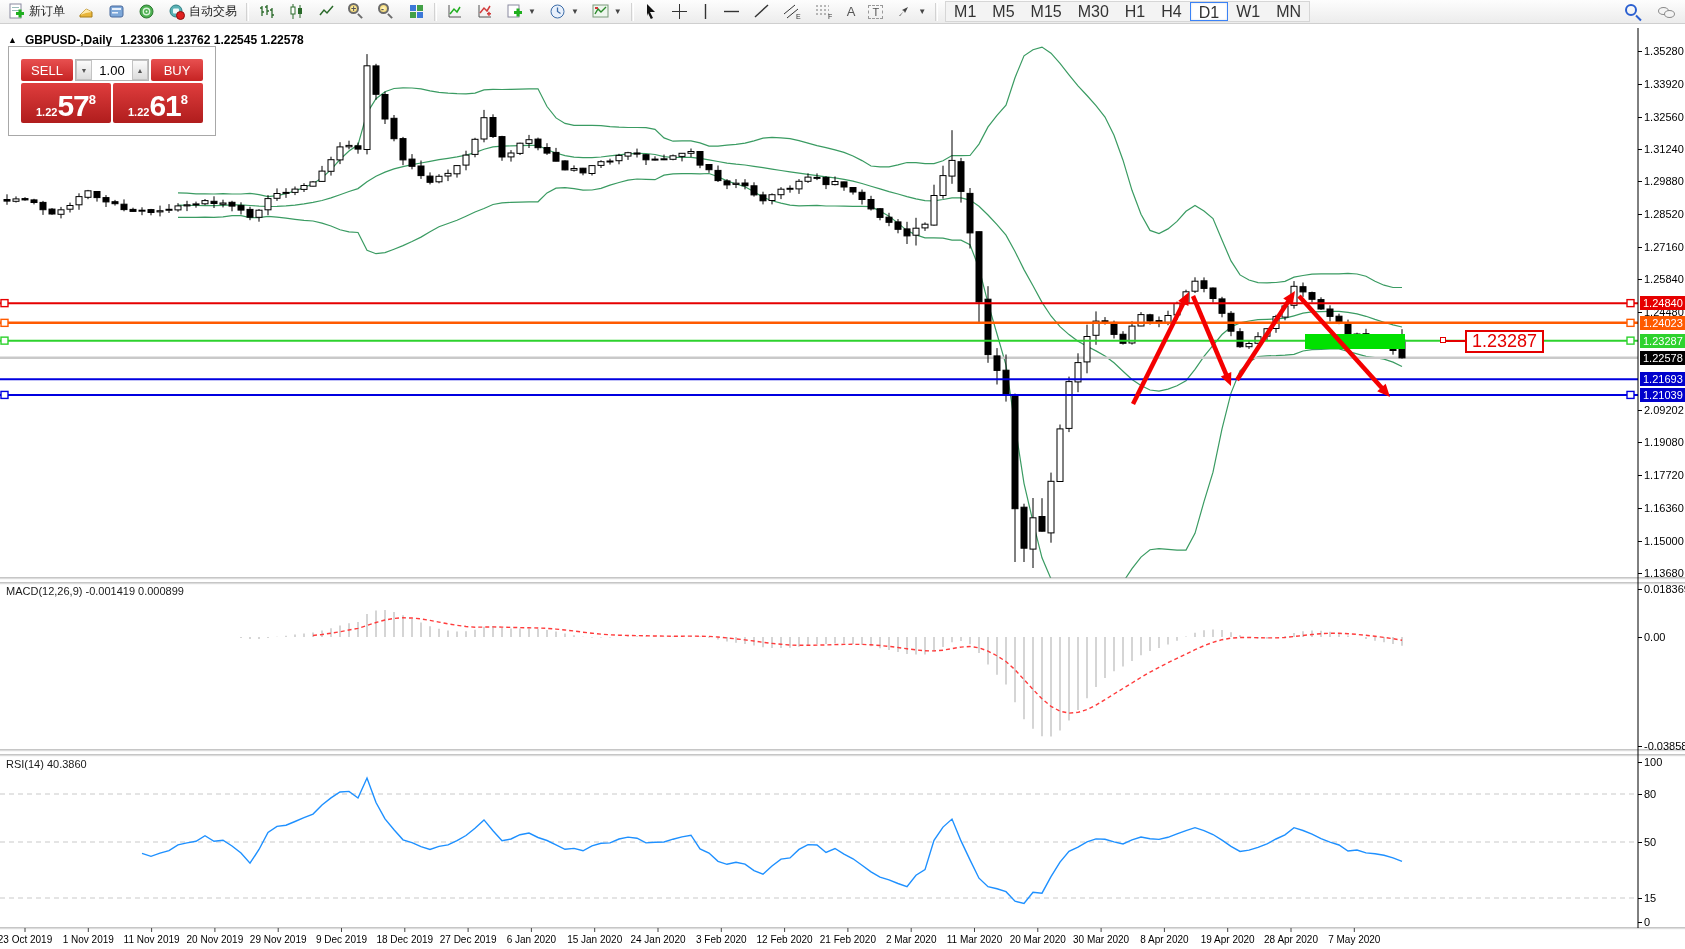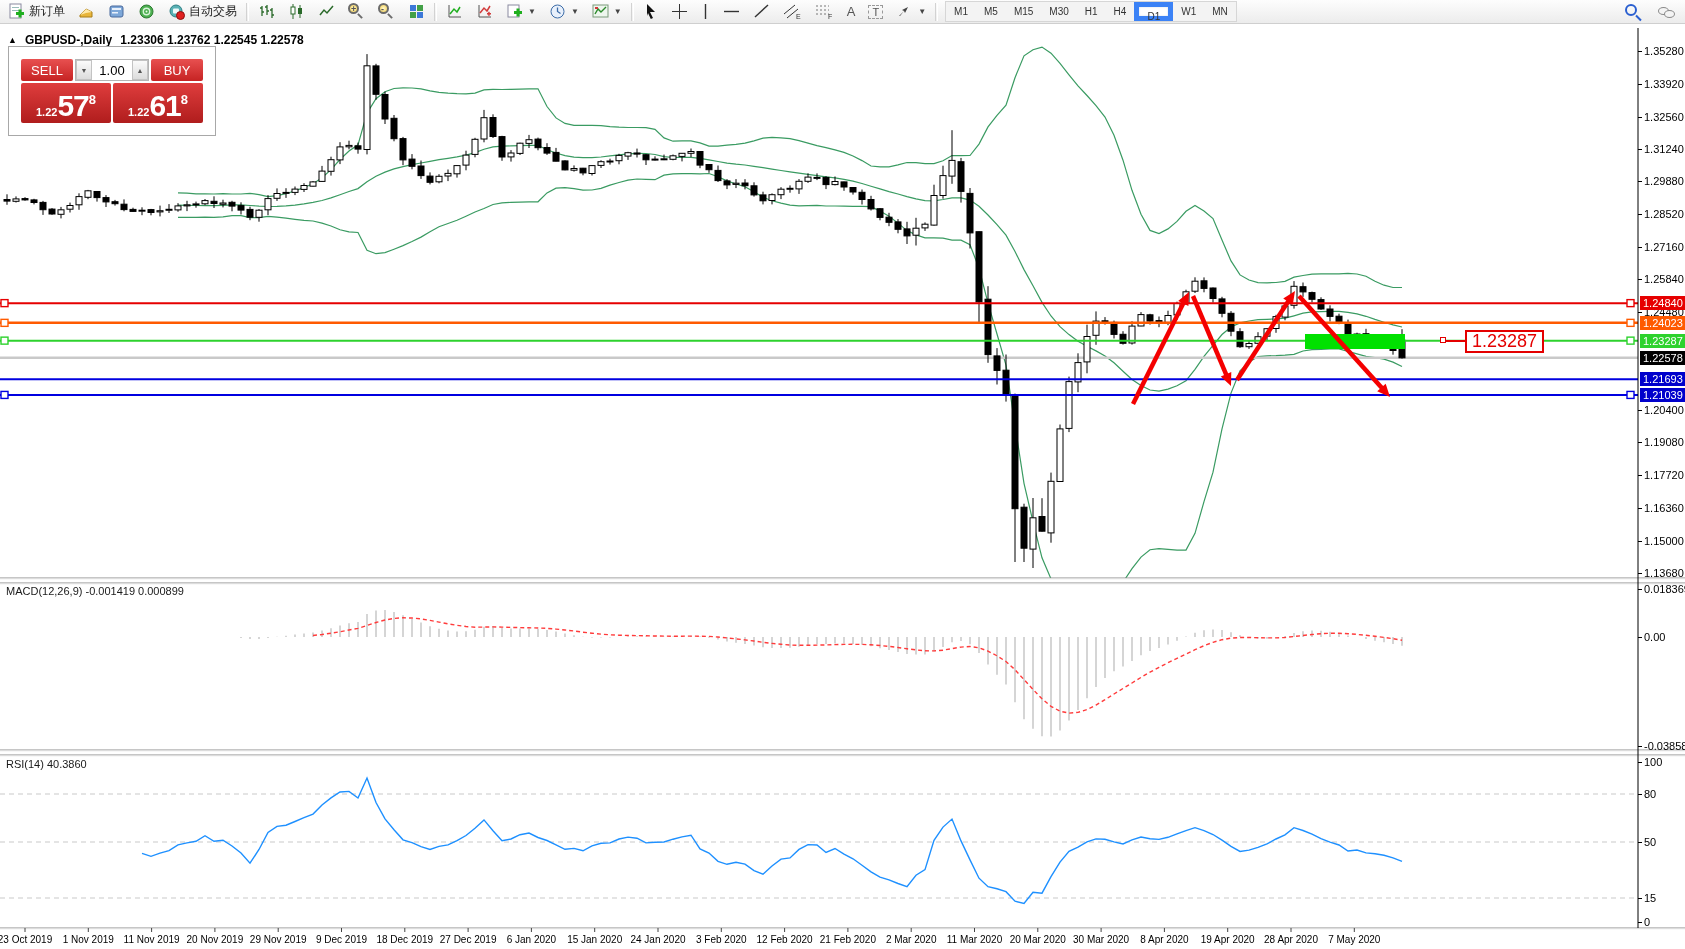--- a/index.html
+++ b/index.html
@@ -10,22 +10,22 @@
   
   .toolbar { position:absolute; left:0; top:0; width:1685px; height:24px;
     background:linear-gradient(#fdfdfd,#ececec); border-bottom:1px solid #cfcfcf;
     display:flex; align-items:center; padding-left:6px; font-size:12px; color:#222; }
   .tgroup { display:flex; align-items:center; gap:9px; }
   .sep { width:3px; height:18px; border-left:1px solid #d2d2d2; border-right:1px solid #fff; margin:0 7px; }
   .tbtn { display:flex; align-items:center; gap:4px; height:22px; padding:0 2px; cursor:default; }
   .tbtn svg { display:block; }
   .dd { font-size:8px; color:#444; margin-left:1px; }
   .tf { display:flex; align-items:center; border:1px solid #d6d6d6; background:#f3f3f3; height:21px; }
-  .tfbtn { font-size:10px; color:#333; padding:2px 8px; height:19px; line-height:15px; }
-  .tfbtn.active { background:#fff; border:5px solid #3b82f6; box-shadow:inset 0 0 2px #cdd8e2; }
+  .tfbtn { font-size:16px; color:#333; padding:2px 8px; height:19px; line-height:15px; }
+  .tfbtn.active { background:#fff; border:1px solid #3b82f6; box-shadow:inset 0 0 2px #cdd8e2; }
   .right-icons { position:absolute; right:8px; top:0; height:24px; display:flex; align-items:center; gap:12px; }
 
   
   #chart { position:absolute; left:0; top:25px; width:1685px; height:924px; background:#fff; }
   #plot { position:absolute; left:0; top:0; }
   #labels { position:absolute; left:0; top:0; width:1685px; height:924px; pointer-events:none; }
   .tick { position:absolute; font-size:11px; color:#000; white-space:nowrap; }
   .tdash { position:absolute; width:4px; height:1px; background:#000; }
   .badge { position:absolute; font-size:11px; color:#fff; padding:0 3px; height:14px; line-height:14px; white-space:nowrap; }
   .datelab { position:absolute; font-size:10px; color:#000; transform:translateX(-50%); white-space:nowrap; }
@@ -829,21 +829,21 @@
         <div class="tick" style="left: 1644px; top: 150.41px;">1.29880</div>
         <div class="tdash" style="left: 1638px; top: 189.254px;"></div>
         <div class="tick" style="left: 1644px; top: 183.254px;">1.28520</div>
         <div class="tdash" style="left: 1638px; top: 222.098px;"></div>
         <div class="tick" style="left: 1644px; top: 216.098px; text-align: right;">1.27160</div>
         <div class="tdash" style="left: 1638px; top: 253.976px;"></div>
         <div class="tick" style="left: 1644px; top: 247.976px;">1.25840</div>
         <div class="tdash" style="left: 1638px; top: 286.82px;"></div>
         <div class="tick" style="left: 1644px; top: 280.82px;">1.24480</div>
         <div class="tdash" style="left: 1638px; top: 385.352px;"></div>
-        <div class="tick" style="left: 1644px; top: 379.352px;">1.20400</div>
+        <div class="tick" style="left: 1644px; top: 379.352px;">2.09202</div>
         <div class="tdash" style="left: 1638px; top: 417.23px;"></div>
         <div class="tick" style="left: 1644px; top: 411.23px;">1.19080</div>
         <div class="tdash" style="left: 1638px; top: 450.074px;"></div>
         <div class="tick" style="left: 1644px; top: 444.074px;">1.17720</div>
         <div class="tdash" style="left: 1638px; top: 482.918px;"></div>
         <div class="tick" style="left: 1644px; top: 476.918px;">1.16360</div>
         <div class="tdash" style="left: 1638px; top: 515.762px;"></div>
         <div class="tick" style="left: 1644px; top: 509.762px;">1.15000</div>
         <div class="tdash" style="left: 1638px; top: 547.64px;"></div>
         <div class="tick" style="left: 1644px; top: 541.64px;">1.13680</div>

